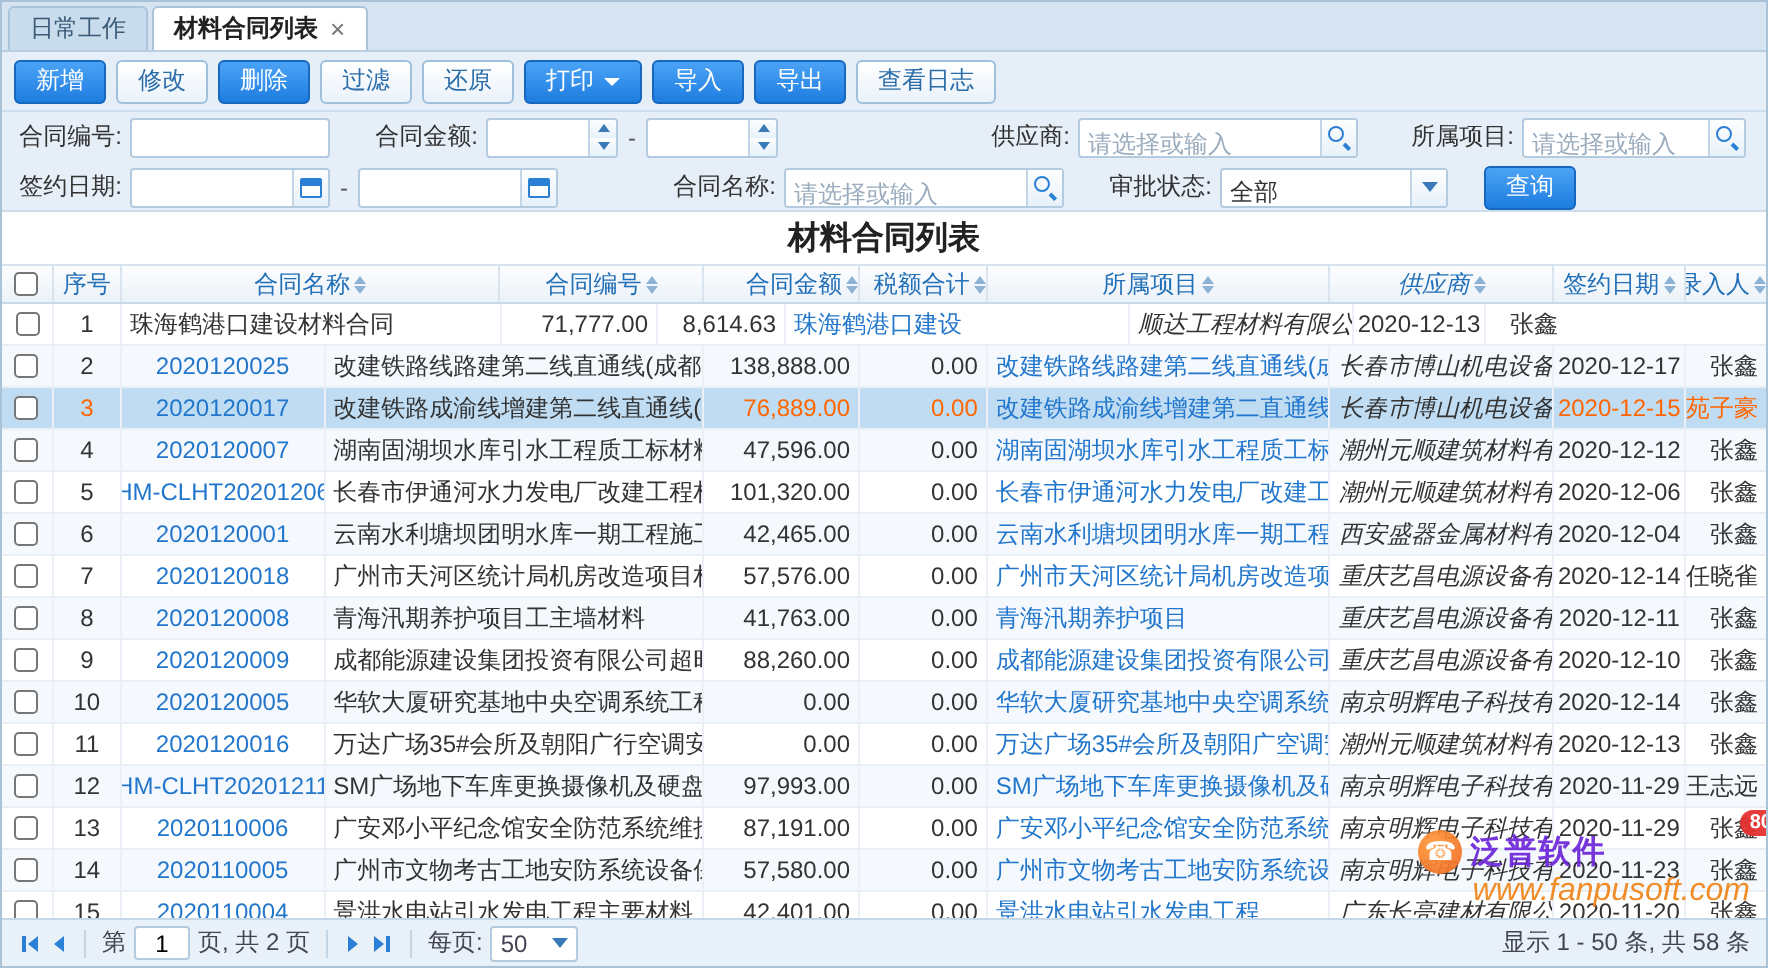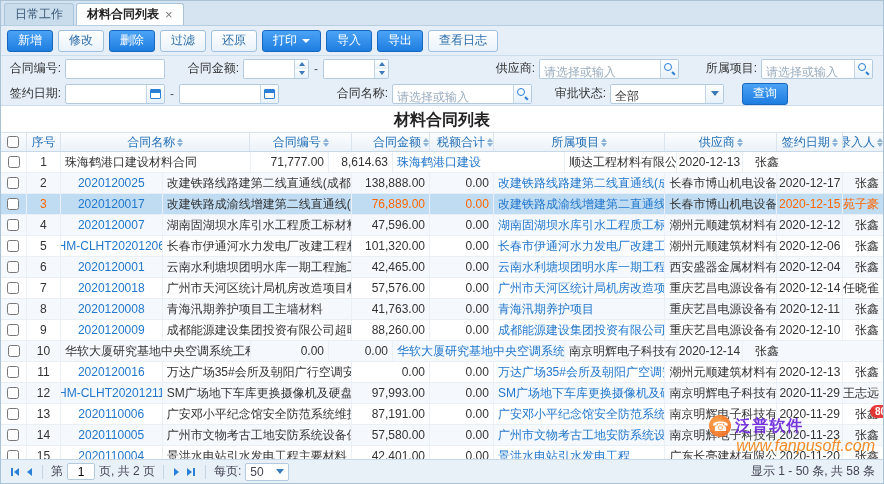--- a/index.html
+++ b/index.html
@@ -59,21 +59,21 @@
   .tbody { overflow:hidden; height:calc(100% - 46px); }
   .trow { height:21px; display:flex; align-items:center; background:#fff; border-bottom:1px solid #e8eff5; cursor:pointer; }
   .trow.alt { background:#f5f9fd; }
   .trow.selected { background:#bfdcf3; }
   .td { height:100%; display:flex; align-items:center; padding:0 4px; border-right:1px solid #eaf0f6;
         font-size:12px; white-space:nowrap; overflow:hidden; text-overflow:ellipsis; color:#333; }
   .td.link { color:#2277cc; }
   .col-check { width:26px; justify-content:center; } .col-no { width:34px; justify-content:center; }
   .col-code { width:102px; justify-content:center; } .col-name { width:190px; }
   .col-amount { width:78px; justify-content:flex-end; } .col-tax { width:64px; justify-content:flex-end; }
-  .col-project { width:172px; } .col-supplier { width:112px; }
+  .col-project { width:172px; } .col-supplier { width:112px;font-style:italic; }
   .col-date { width:66px; justify-content:center; } .col-by { width:40px; justify-content:flex-end; border-right:none; }
   .trow.accent .col-no, .trow.accent .col-amount, .trow.accent .col-tax,
   .trow.accent .col-date, .trow.accent .col-by { color:#ff6600; }
   .cbx { width:12px; height:12px; cursor:pointer; }
 
   
   .pagination { position:absolute; left:0; right:0; bottom:0; height:24px; background:#e9f1f8; border-top:1px solid #c6d8e7;
                 display:flex; align-items:center; gap:4px; padding:0 8px; font-size:12px; color:#445; }
   .pg-btn { display:inline-flex; align-items:center; gap:1px; padding:3px 2px; cursor:pointer; }
   .tri-l { width:0; height:0; border-top:4px solid transparent; border-bottom:4px solid transparent; border-right:5px solid #2b7fd4; }
@@ -409,20 +409,21 @@
       <div class="td col-supplier" title="重庆艺昌电源设备有限公司">重庆艺昌电源设备有限公司</div>
       <div class="td col-date" title="2020-12-10">2020-12-10</div>
       <div class="td col-by" title="张鑫">张鑫</div>
     </div>
 
     <div class="trow alt">
       <div class="td col-check">
         <input type="checkbox" class="cbx" style="">
       </div>
       <div class="td col-no" title="10">10</div>
+      <div class="td col-code link" title="2020120005">2020120005</div>
       <div class="td col-name" title="华软大厦研究基地中央空调系统工程材料合同">华软大厦研究基地中央空调系统工程材料合同</div>
       <div class="td col-amount" title="0.00">0.00</div>
       <div class="td col-tax" title="0.00">0.00</div>
       <div class="td col-project link" title="华软大厦研究基地中央空调系统工程">华软大厦研究基地中央空调系统工程</div>
       <div class="td col-supplier" title="南京明辉电子科技有限公司">南京明辉电子科技有限公司</div>
       <div class="td col-date" title="2020-12-14">2020-12-14</div>
       <div class="td col-by" title="张鑫">张鑫</div>
     </div>
 
     <div class="trow">

